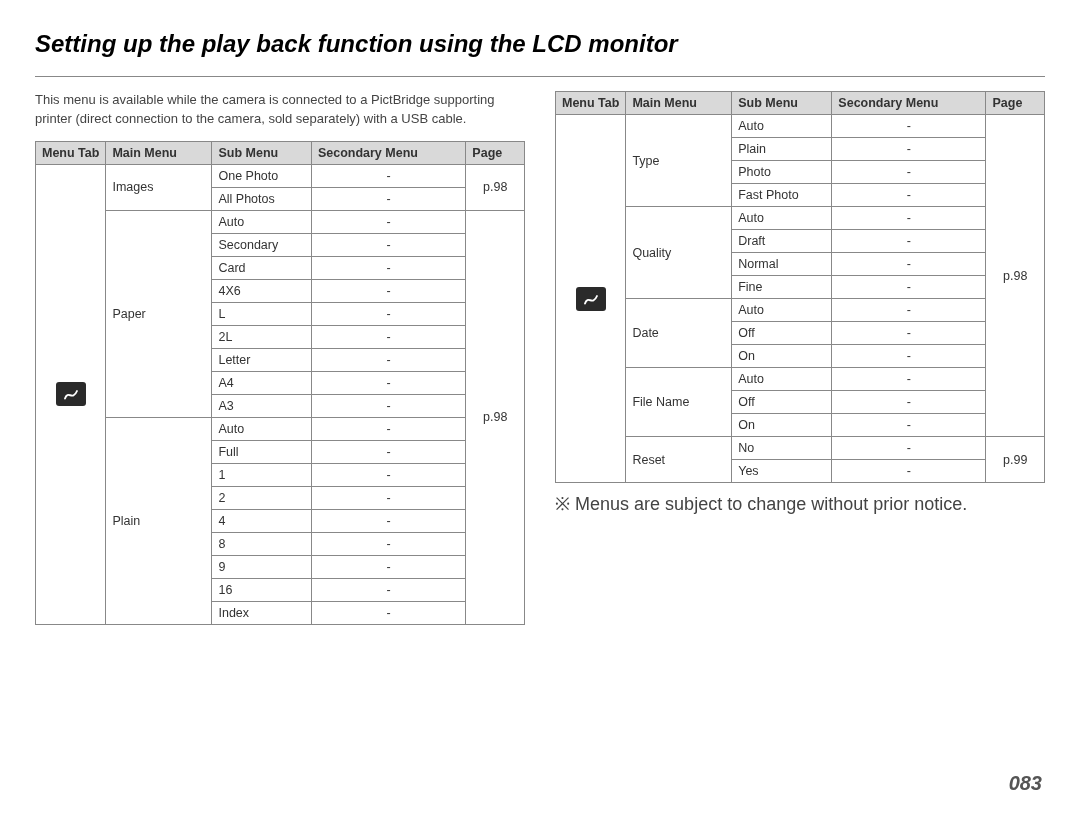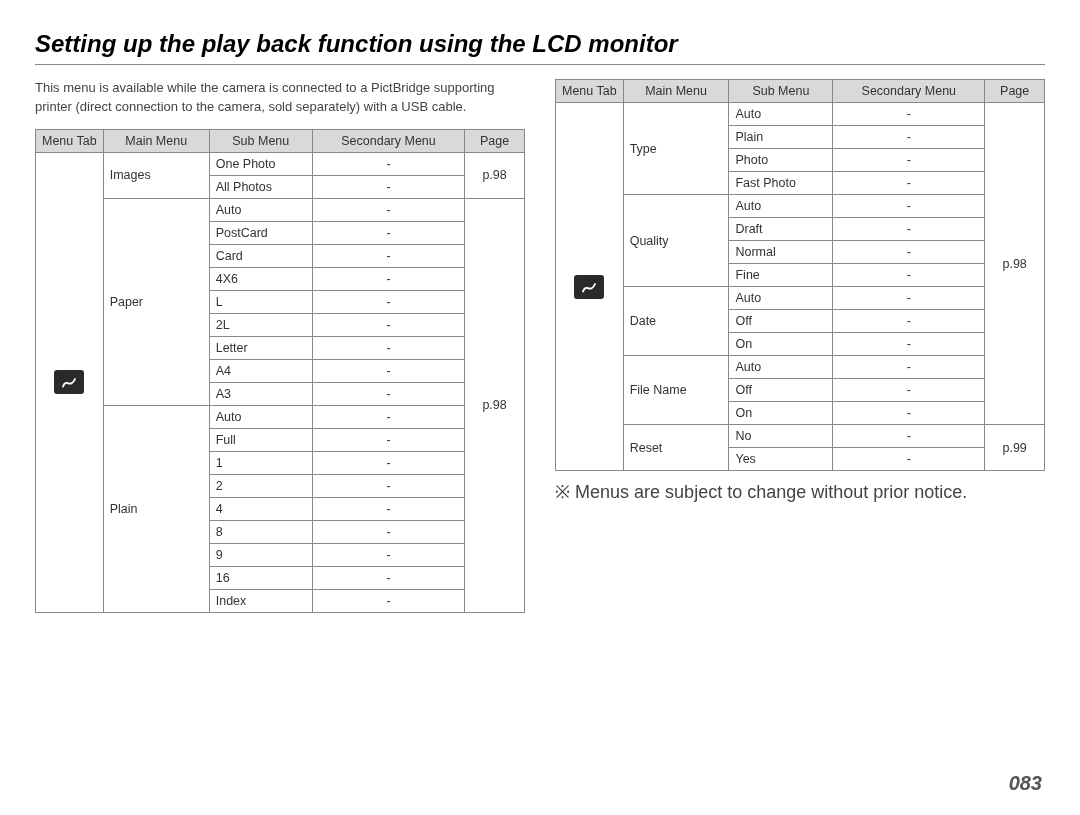--- a/index.html
+++ b/index.html
@@ -11,21 +11,21 @@
     height: 815px;
     background: #fff;
     padding: 30px 35px 20px 35px;
     position: relative;
   }
   .title {
     font-size: 24px;
     font-weight: bold;
     font-style: italic;
     color: #000;
-    padding-bottom: 6px;
+    padding-bottom: 18px;
     border-bottom: 1px solid #888;
     margin-bottom: 14px;
   }
   .columns {
     display: flex;
     gap: 30px;
   }
   .col {
     flex: 1;
     min-width: 0;
@@ -36,25 +36,25 @@
     margin-bottom: 12px;
   }
   table {
     border-collapse: collapse;
     width: 100%;
     font-size: 12.5px;
     color: #333;
   }
   th {
     background: #d9d9d9;
-    font-weight: normal;
+    font-weight: bold;
     color: #333;
     border: 1px solid #888;
     padding: 4px 6px;
-    text-align: center;
+    text-align: left;
     white-space: nowrap;
   }
   td {
     border: 1px solid #888;
     padding: 4px 6px;
     text-align: left;
     vertical-align: middle;
   }
   td.center { text-align: center; }
   td.icon-cell { width: 66px; text-align: center; vertical-align: middle; }
@@ -118,21 +118,21 @@
             <td>All Photos</td>
             <td class="center">-</td>
           </tr>
           <tr>
             <td rowspan="9">Paper</td>
             <td>Auto</td>
             <td class="center">-</td>
             <td rowspan="18" class="center">p.98</td>
           </tr>
           <tr>
-            <td>PostCard</td>
+            <td>Secondary</td>
             <td class="center">-</td>
           </tr>
           <tr>
             <td>Card</td>
             <td class="center">-</td>
           </tr>
           <tr>
             <td>4X6</td>
             <td class="center">-</td>
           </tr>

